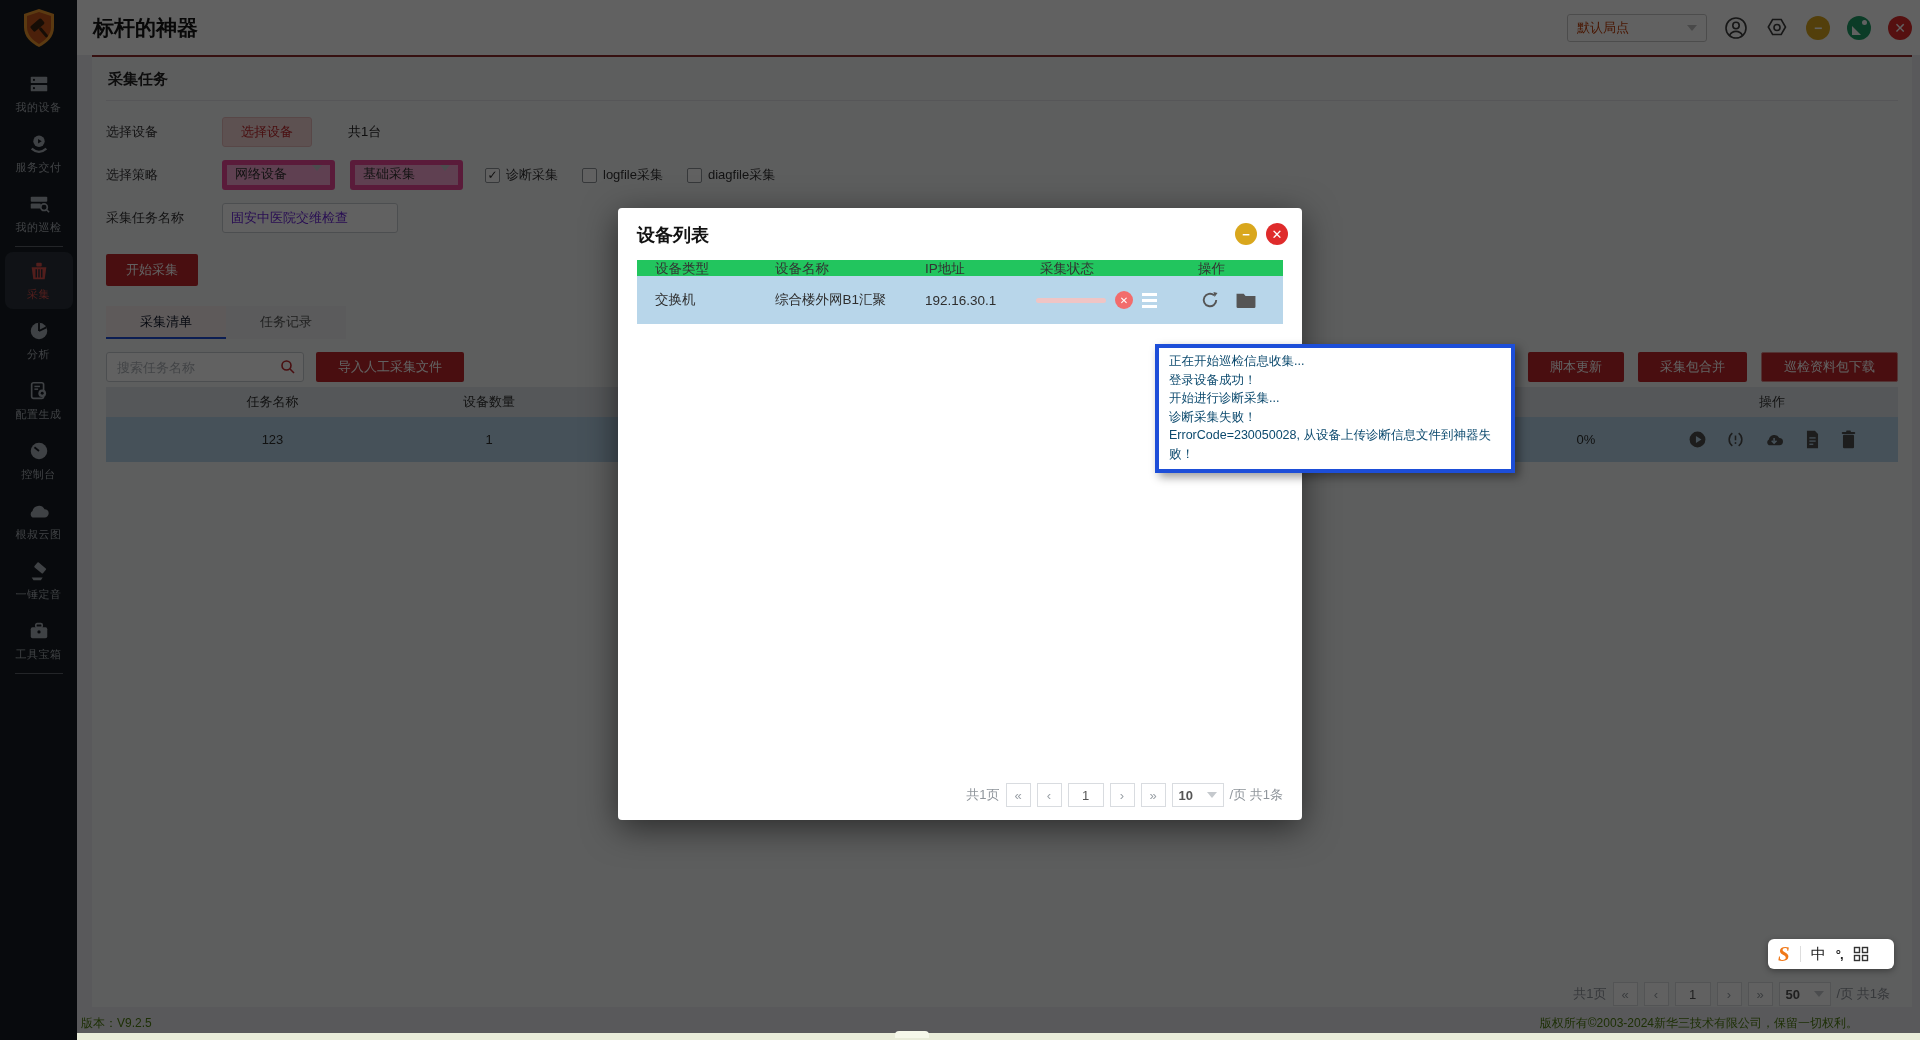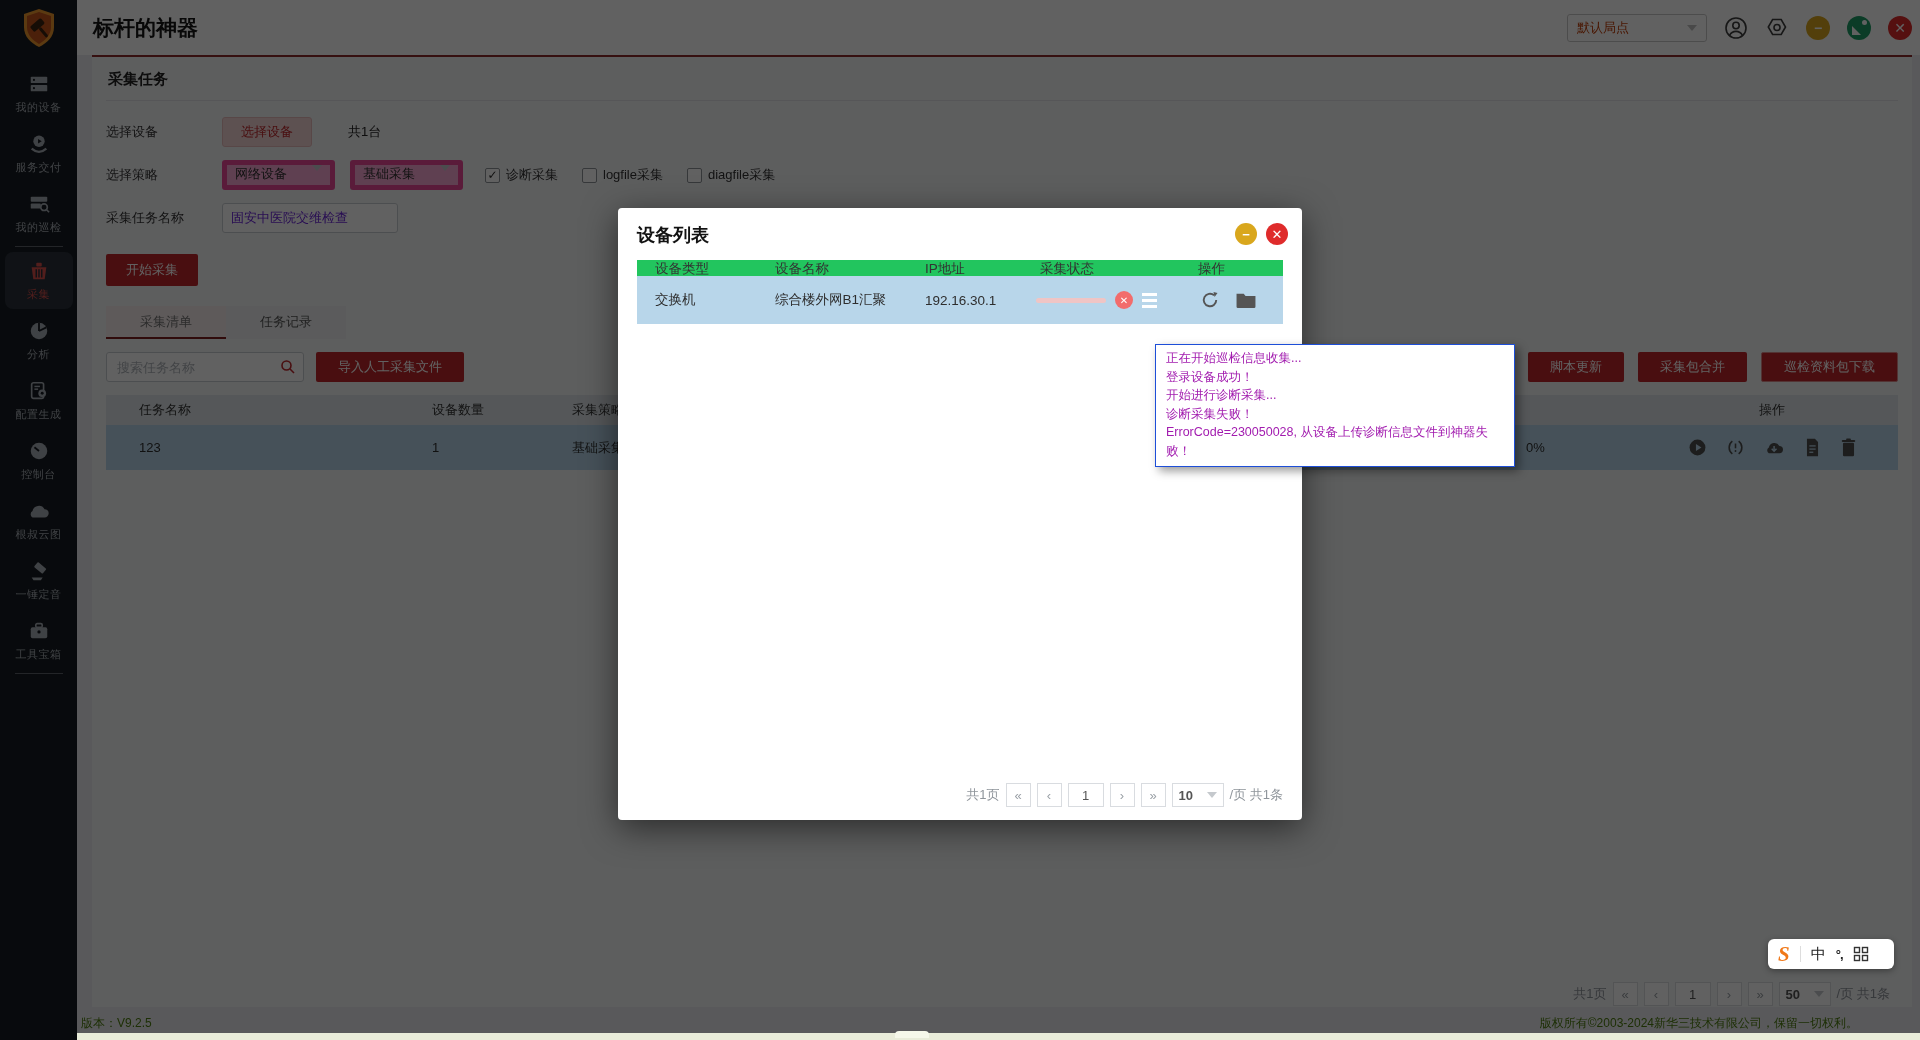--- a/index.html
+++ b/index.html
@@ -57,33 +57,33 @@
   .cbx.checked::after { content:"✓"; font-weight:bold; }
   .tinput { width:176px; height:30px; border:1px solid #c9cdd2; border-radius:3px; background:#fff;
             padding:0 8px; font-size:13px; color:#6d28d9; font-family:inherit; }
   .red-btn { height:30px; background:#c0272b; color:#fff; border:none; border-radius:2px;
              padding:0 22px; font-size:13px; font-family:inherit; cursor:pointer; white-space:nowrap; }
   .start-btn { height:32px; margin:8px 0 0 0; padding:0 20px; }
 
   .tabs { display:flex; margin-top:20px; }
   .tab { width:120px; height:33px; line-height:31px; text-align:center; font-size:13px;
          background:#eff0f2; color:#555; cursor:pointer; border-bottom:2px solid transparent; }
-  .tab.active { background:#f7ecec; color:#737373; border-bottom:2px solid #7f1d1d; }
+  .tab.active { background:#f7ecec; color:#0f172a; border-bottom:2px solid #1d4ed8; }
 
   .toolbar { display:flex; align-items:center; margin-top:13px; }
   .search-wrap { position:relative; }
   .search-input { width:198px; height:30px; border:1px solid #c9cdd2; border-radius:3px; background:#fff;
                   padding:0 30px 0 10px; font-size:13px; color:#333; font-family:inherit; }
   .search-input::placeholder { color:#adb2b8; }
   .search-ic { position:absolute; right:8px; top:7px; }
   .import-btn { margin-left:12px; }
   .tb-actions { margin-left:auto; display:flex; gap:14px; }
   .red-btn.outlined { border:1px solid #d9888a; }
 
-  .table { margin-top:13px; font-size:13px; }
+  .table { margin-top:5px; font-size:13px;text-align:center; }
   .trow { display:grid; grid-template-columns:300px 140px 950px 150px 1fr; align-items:center; }
   .thead { height:30px; background:#dfe5ea; color:#333; }
   .tdata { height:45px; background:#b8d6ea; color:#2e2e2e; }
   .tc { padding-left:26px; }
   .tc1 { padding-left:33px; }
   .tc4 { padding-left:30px; }
   .tc5 { display:flex; justify-content:center; }
   .row-actions { display:flex; gap:19px; align-items:center; justify-content:center; }
   .row-actions svg { display:block; cursor:pointer; }
 
@@ -117,22 +117,22 @@
   .pbar { width:70px; height:5px; background:#efc5c5; border-radius:3px; }
   .xbadge { width:18px; height:18px; border-radius:50%; background:#f26c6c; color:#fff; font-size:10px;
             display:flex; align-items:center; justify-content:center; cursor:pointer; }
   .loglines { display:flex; flex-direction:column; gap:3px; cursor:pointer; }
   .loglines i { display:block; width:15px; height:3px; background:#fff; }
   .mact { display:flex; align-items:center; gap:15px; padding-left:10px; }
   .mact svg { display:block; cursor:pointer; }
   .modal-pager { position:absolute; right:19px; bottom:13px; }
 
   .tooltip { position:absolute; left:1155px; top:344px; width:360px; z-index:30; background:#fff;
-             border:1px solid #1d4ed8; box-shadow:4px 4px 9px rgba(0,0,0,.4); padding:4px 10px 6px;
-             font-size:12.5px; line-height:18.5px; color:#a21caf; }
+             border:4px solid #1d4ed8; box-shadow:4px 4px 9px rgba(0,0,0,.4); padding:4px 10px 6px;
+             font-size:12.5px; line-height:18.5px; color:#0c4a6e; }
 
   
   .sogou { position:absolute; left:1768px; top:939px; width:126px; height:30px; background:#fff;
            border-radius:6px; box-shadow:0 2px 6px rgba(0,0,0,.35); z-index:40;
            display:flex; align-items:center; gap:10px; padding:0 10px; }
   .sg-s { color:#f07818; font-family:"Liberation Serif","DejaVu Serif",serif; font-weight:bold;
           font-style:italic; font-size:21px; line-height:1; }
   .sg-div { width:1px; height:16px; background:#ddd; }
   .sg-mode { font-size:15px; color:#222; }
   .sg-punct { font-size:13px; color:#222; letter-spacing:-1px; font-weight:bold; }

